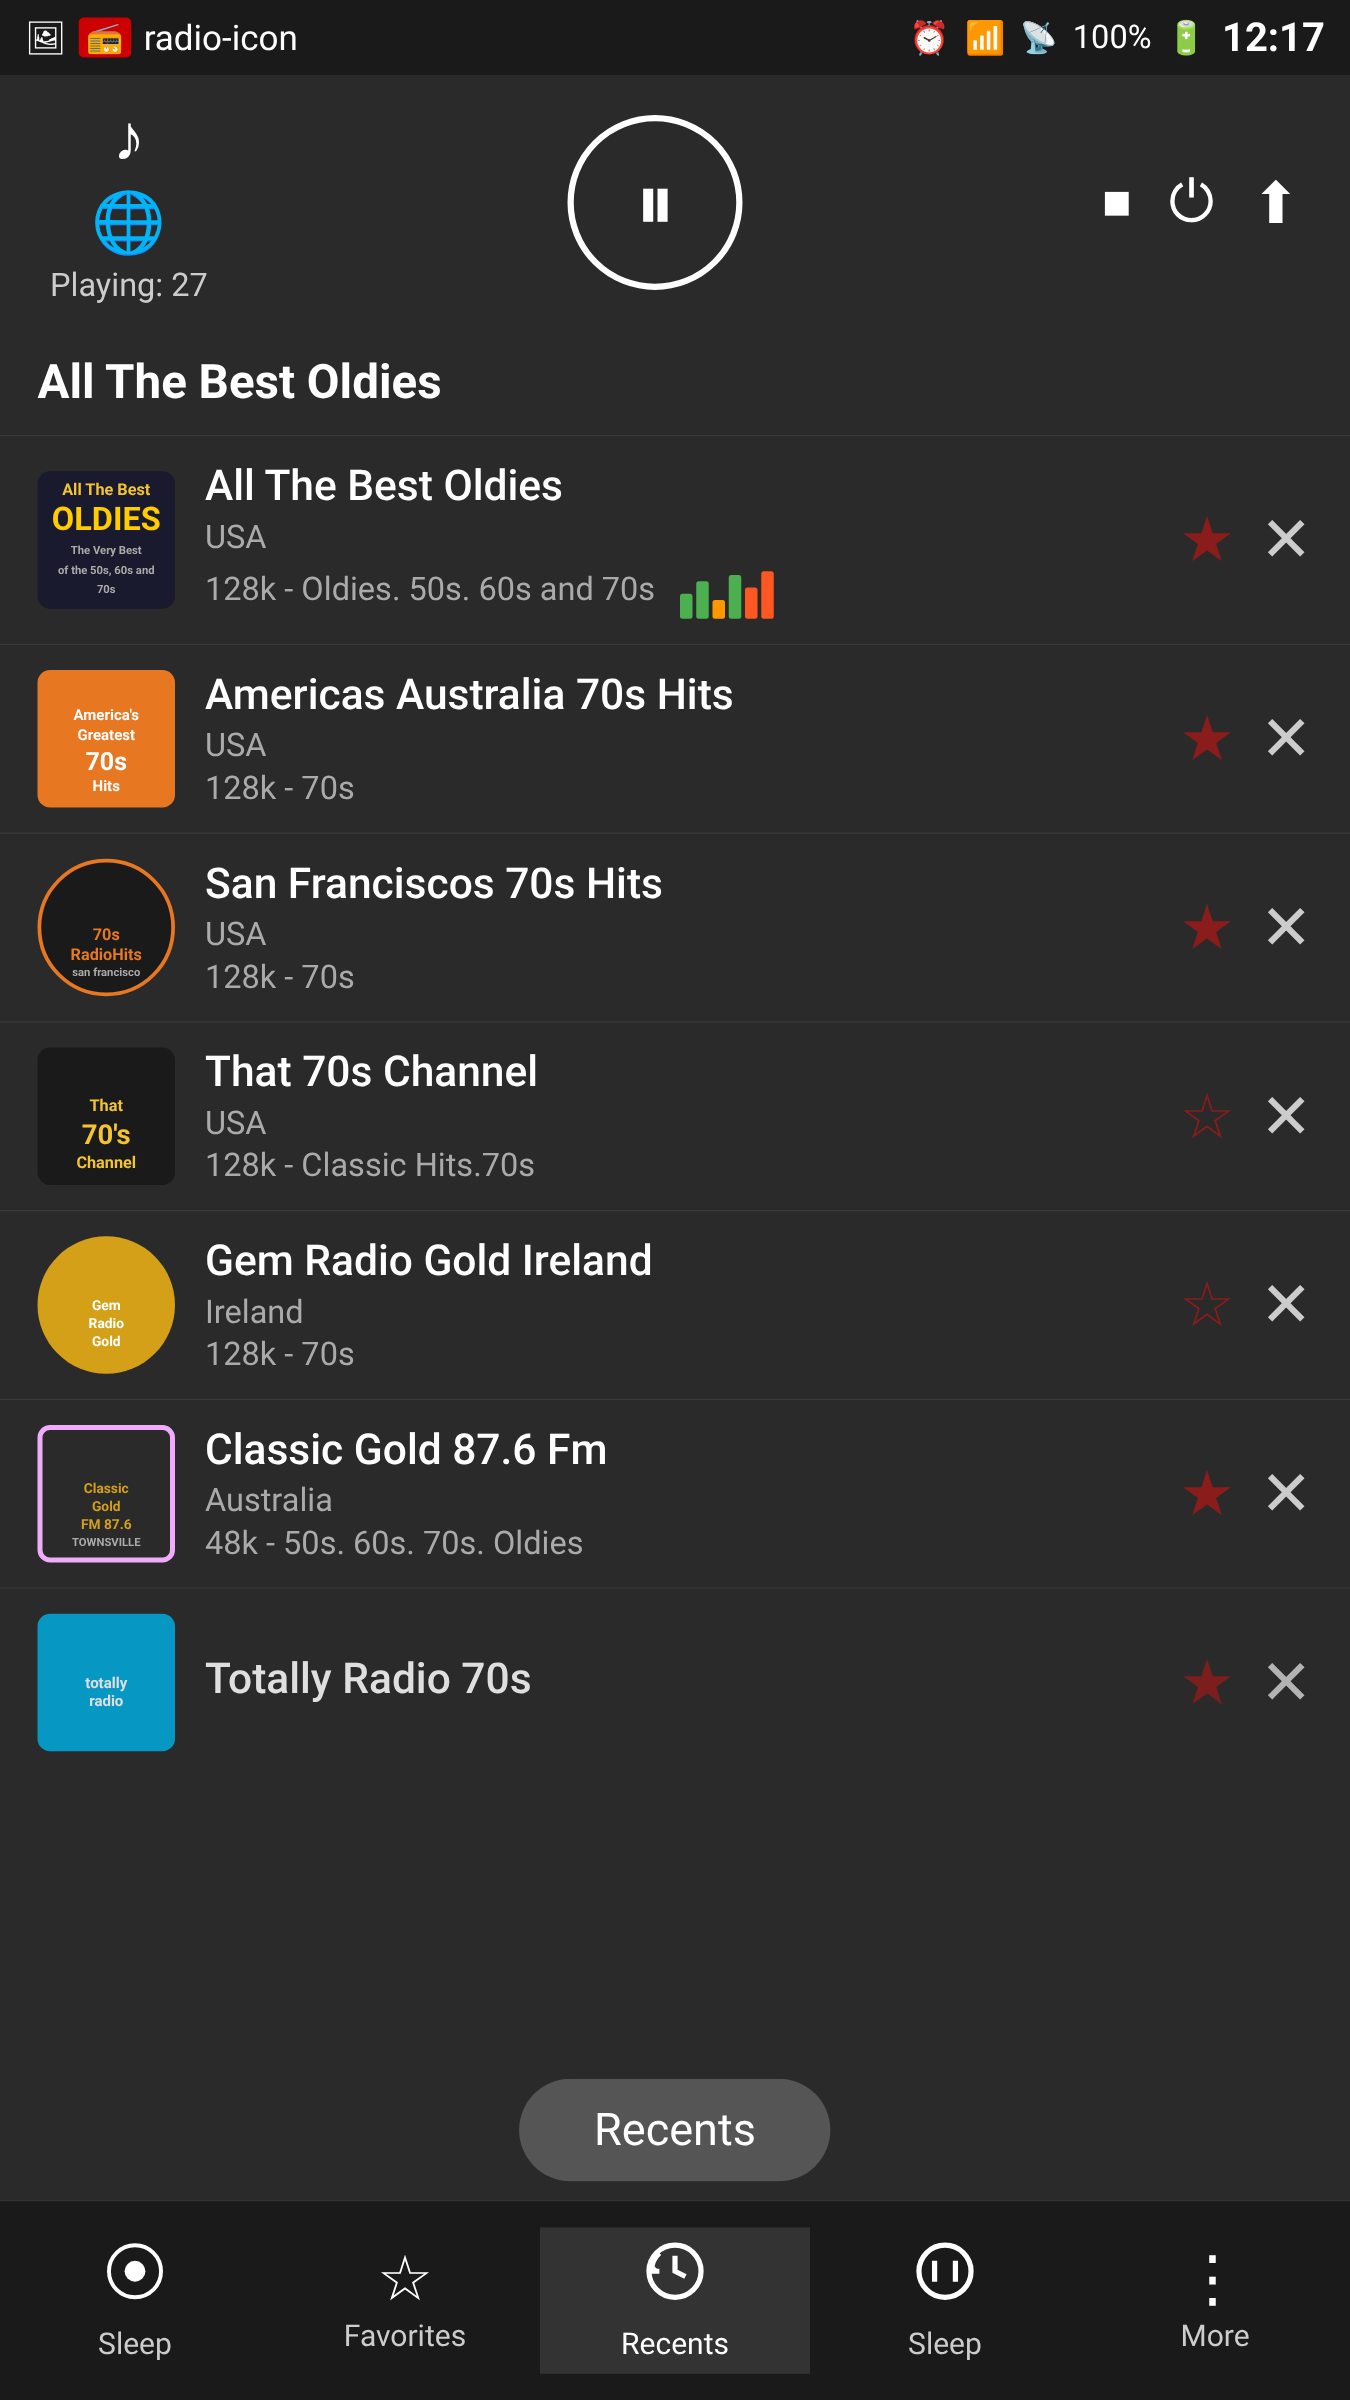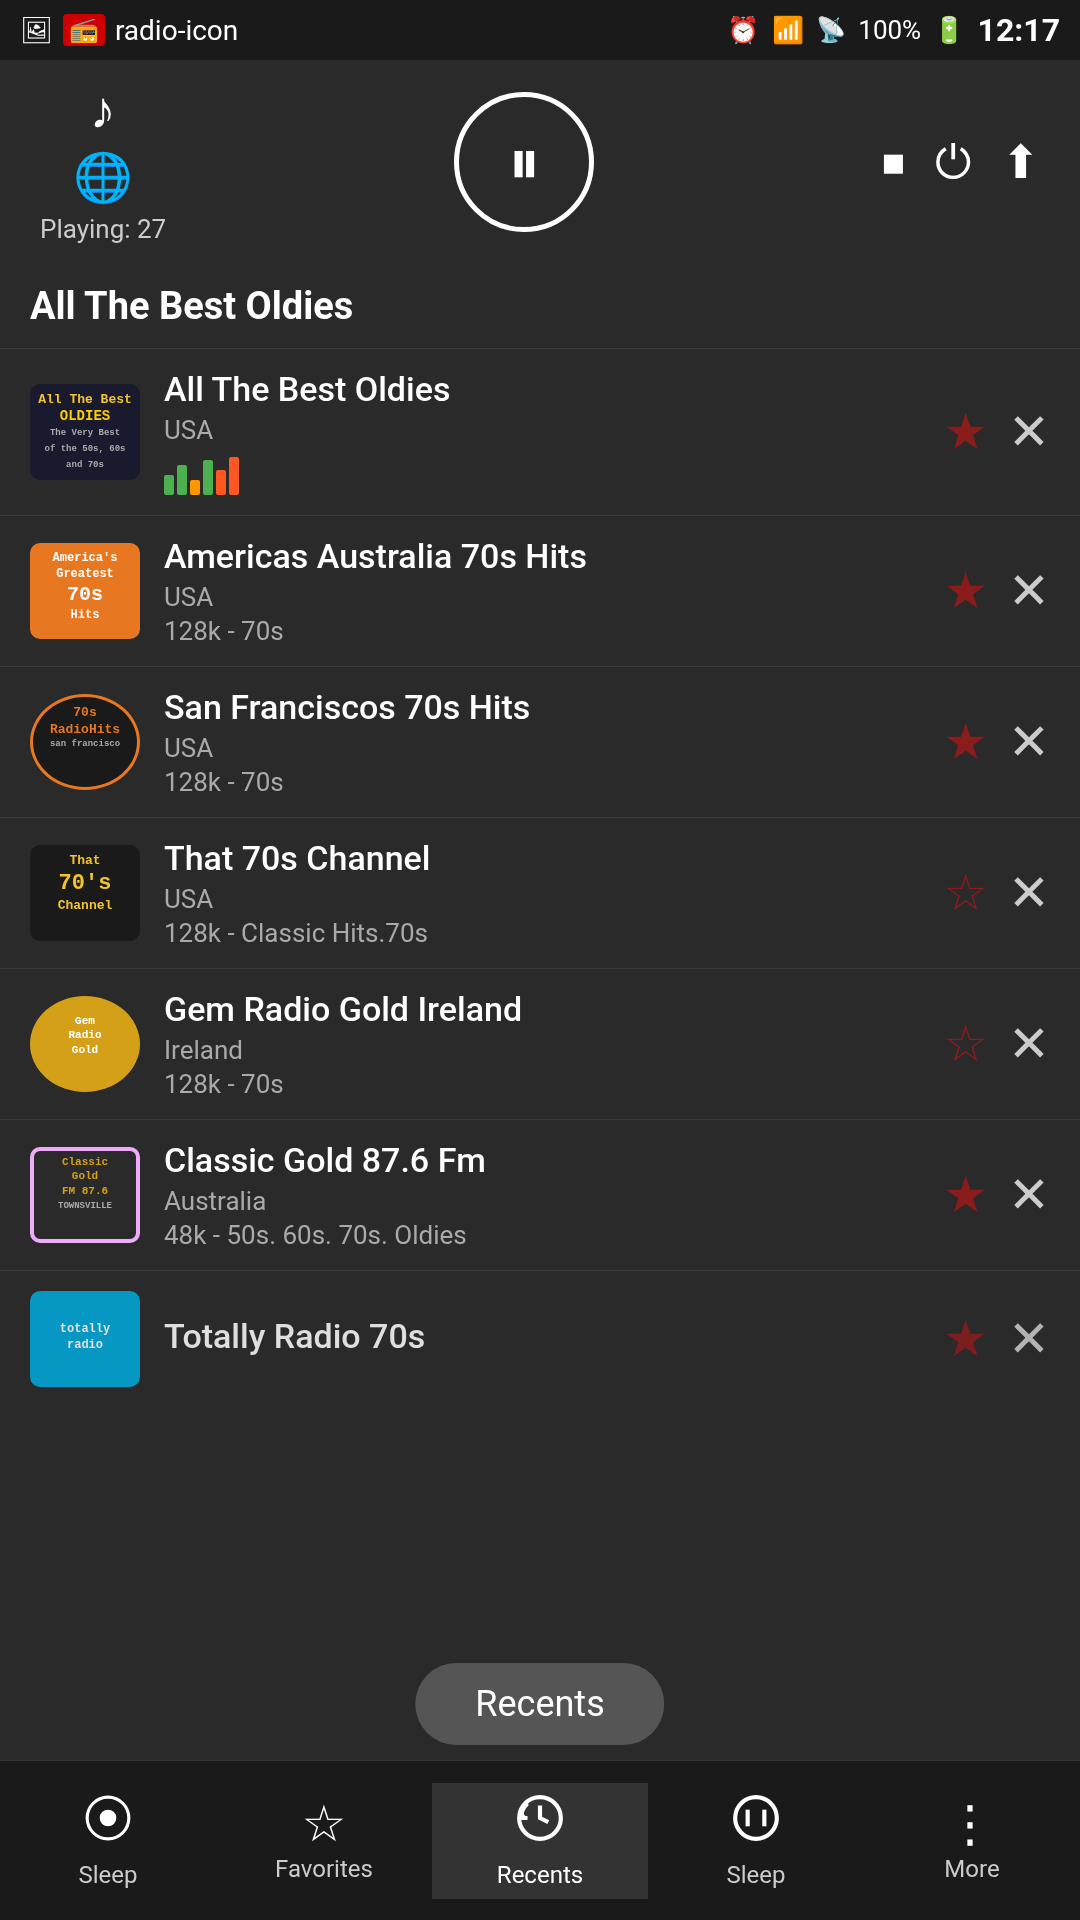--- a/index.html
+++ b/index.html
@@ -124,31 +124,30 @@
     .station-item {
       display: flex;
       align-items: center;
       padding: 20px 30px;
       border-top: 1px solid #3a3a3a;
       position: relative;
       cursor: pointer;
     }
     .station-logo {
       width: 110px;
-      height: 96px;
+      height: 110px;
       border-radius: 10px;
       flex-shrink: 0;
       display: flex;
-      align-items: flex-start;
+      align-items: flex-end;
       justify-content: center;
       font-size: 20px;
       font-weight: bold;
       text-align: center;
       overflow: hidden;
-      font-family: Liberation Mono, monospace;
     }
     .station-info {
       flex: 1;
       margin-left: 24px;
     }
     .station-name {
       font-size: 34px;
       font-weight: 500;
       color: #fff;
       margin-bottom: 6px;
@@ -344,28 +343,29 @@
 
 <div class="section-title">
   <h2>All The Best Oldies</h2>
 </div>
 
 <div class="station-list">
 
   <div class="station-item">
     <div class="station-logo logo-oldies">
       <div style="font-size:13px; font-weight:bold; text-align:center; color:#f4c430; line-height:1.2;">
-        All The Best<br><span style="font-size:14px; color:#ffcc00;">OLDIES</span><br>
+        All The Best<br><span style="font-size:26px; color:#ffcc00;">OLDIES</span><br>
         <span style="font-size:9px; color:#aaa;">The Very Best<br>of the 50s, 60s and 70s</span>
       </div>
     </div>
     <div class="station-info">
       <div class="station-name">All The Best Oldies</div>
       <div class="station-country">USA</div>
       <div style="display:flex; align-items:center; gap:20px;">
+        <div class="station-bitrate">128k - Oldies. 50s. 60s and 70s</div>
         <div class="eq-bars">
           <div class="eq-bar" style="height:20px; background:#4caf50;"></div>
           <div class="eq-bar" style="height:30px; background:#4caf50;"></div>
           <div class="eq-bar" style="height:15px; background:#ff9800;"></div>
           <div class="eq-bar" style="height:35px; background:#4caf50;"></div>
           <div class="eq-bar" style="height:25px; background:#ff5722;"></div>
           <div class="eq-bar" style="height:38px; background:#ff5722;"></div>
         </div>
       </div>
     </div>

